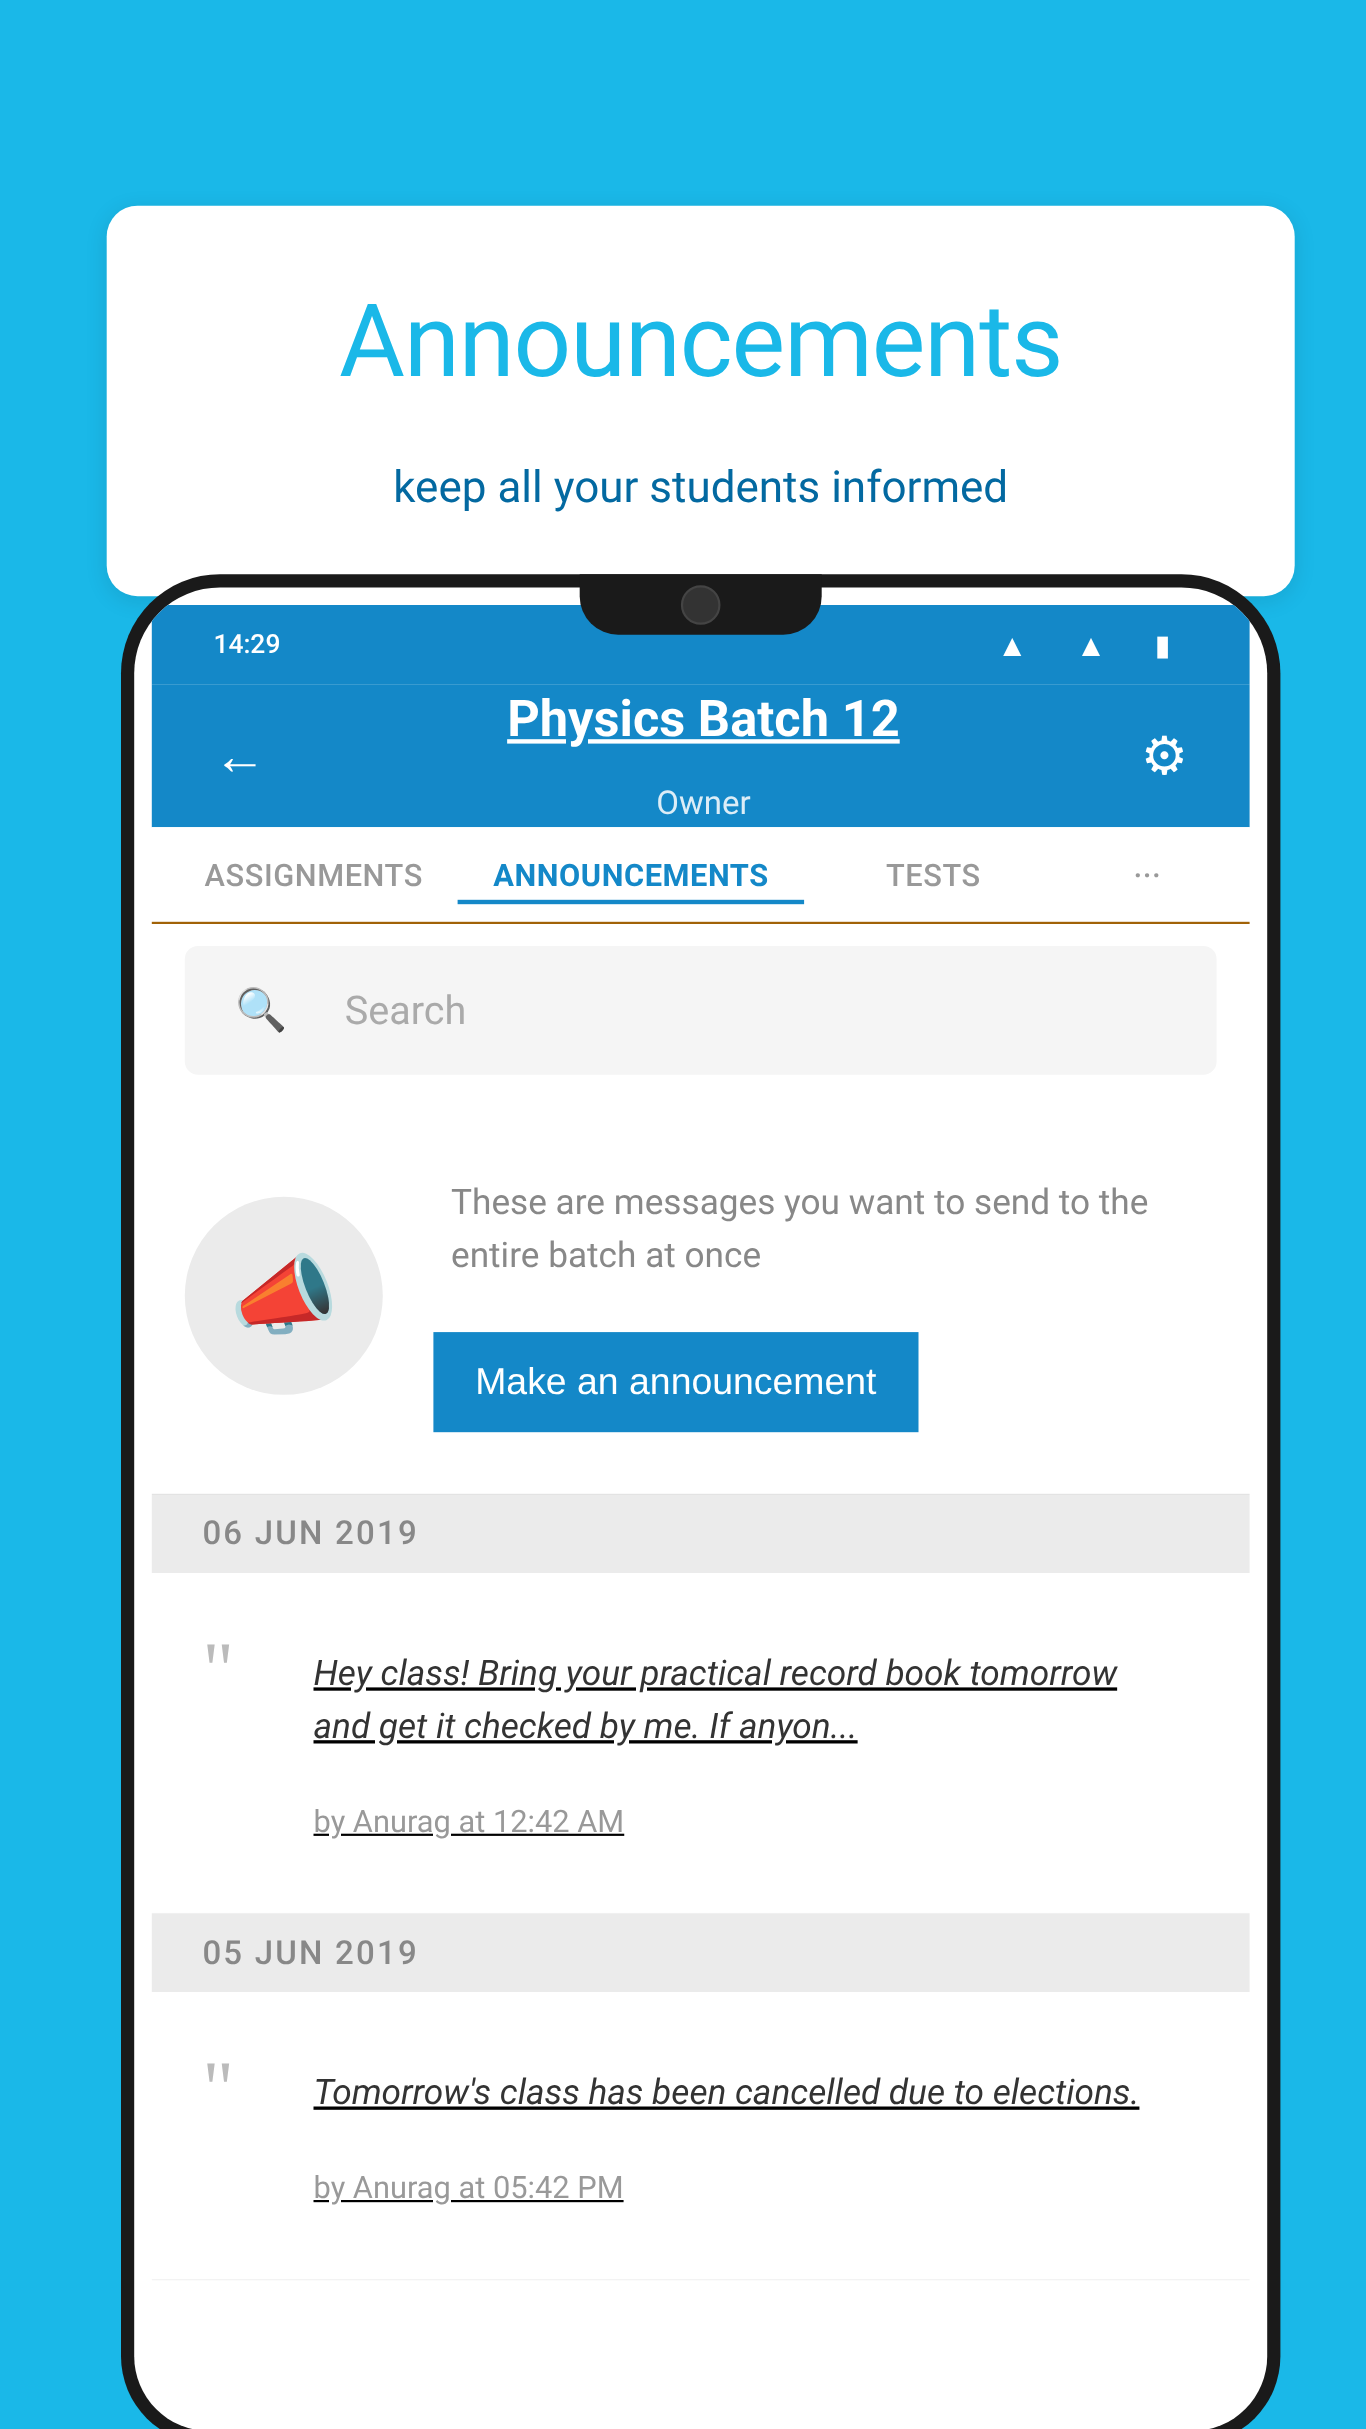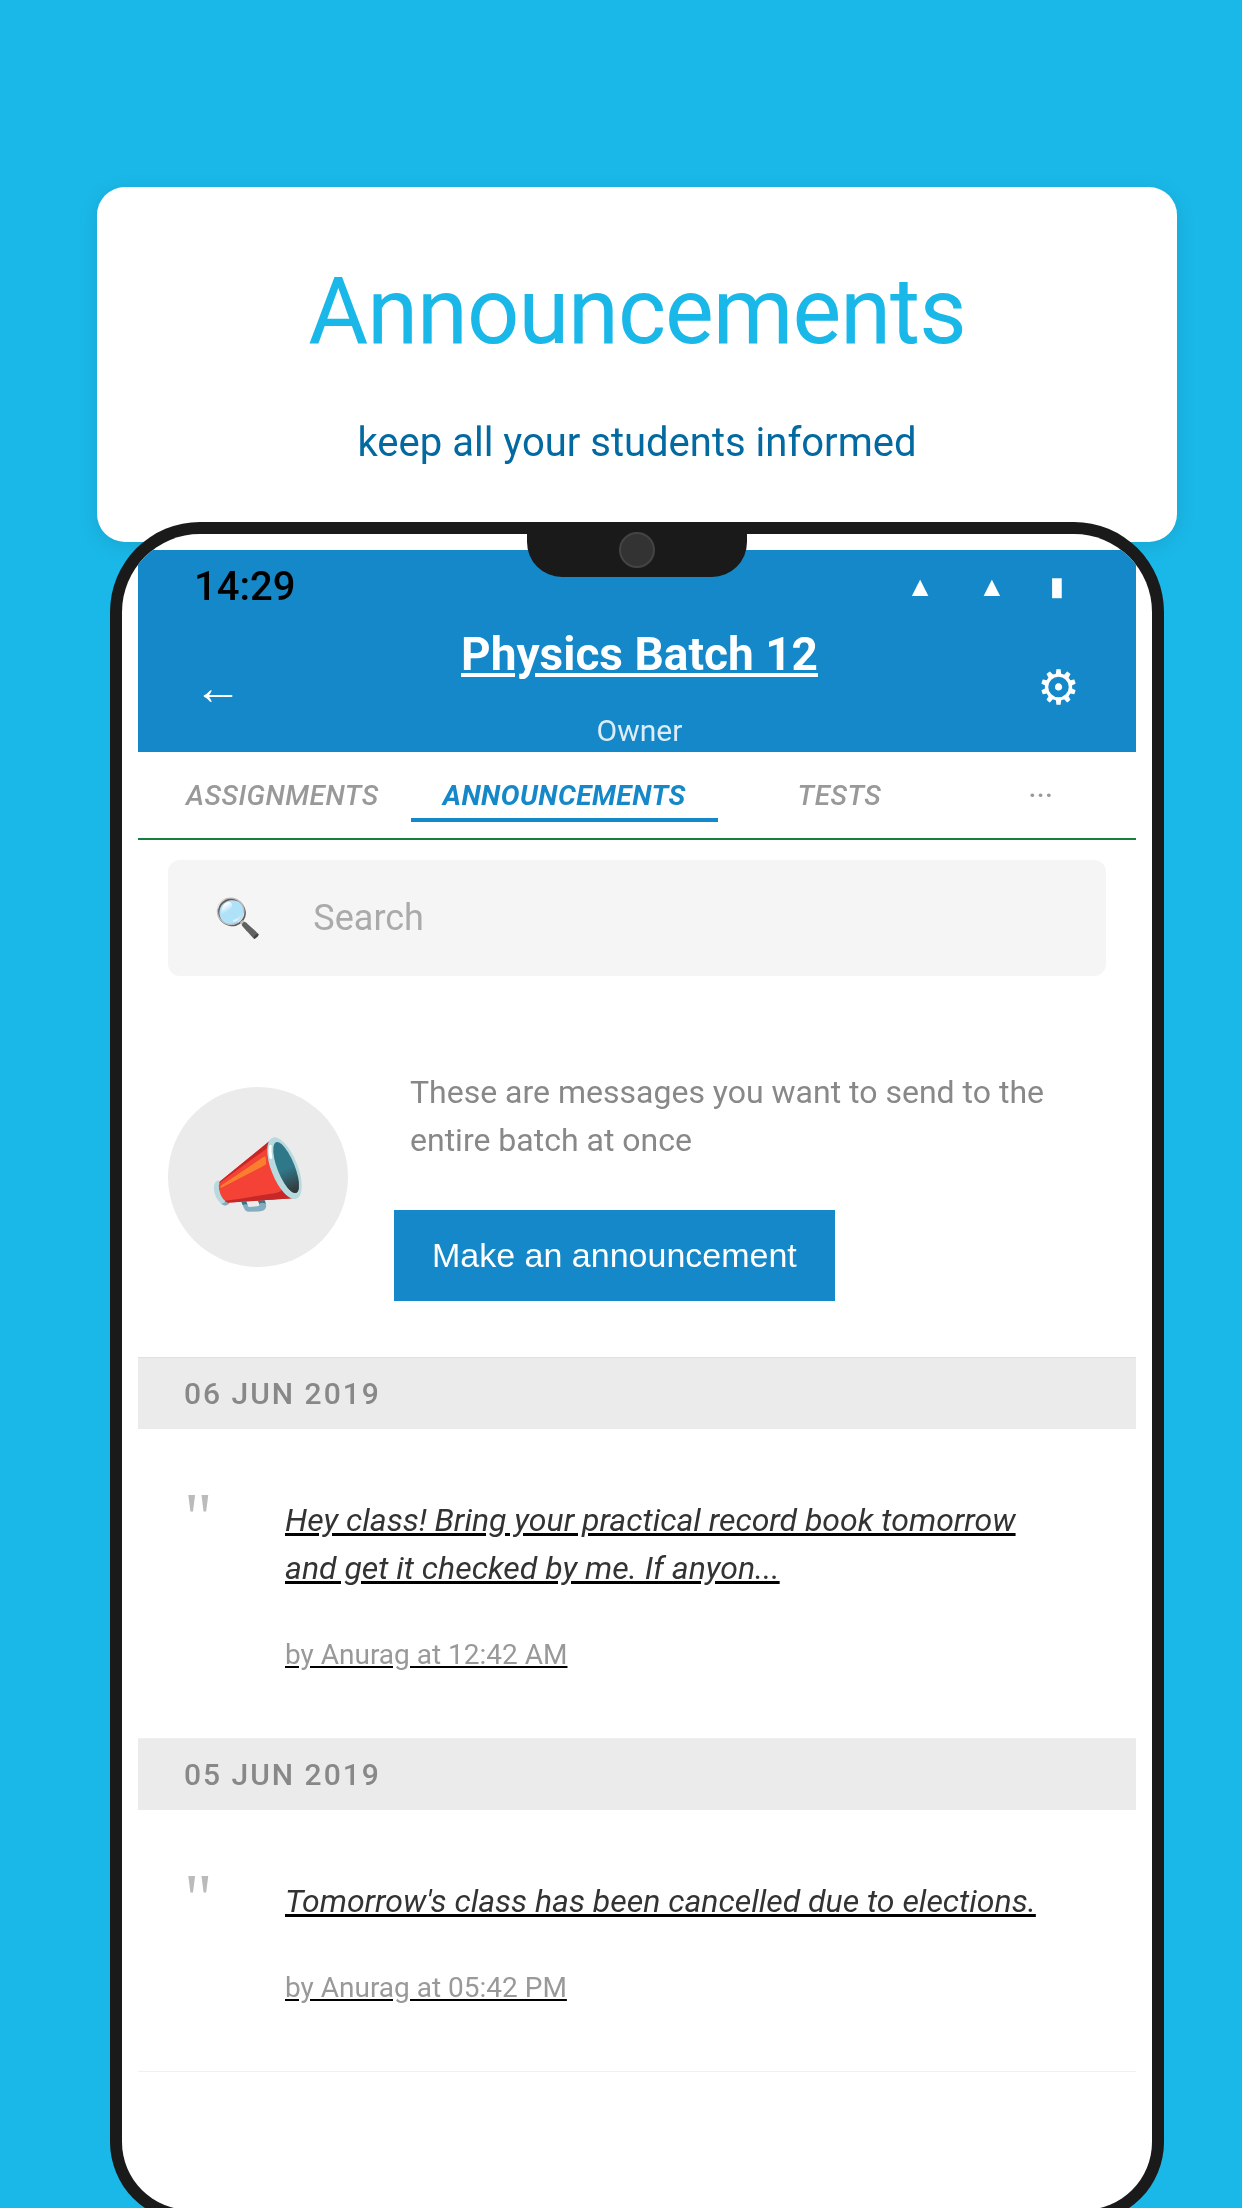--- a/index.html
+++ b/index.html
@@ -99,22 +99,22 @@
     
     .status-bar {
       background: #1488c8;
       height: 72px;
       display: flex;
       align-items: center;
       justify-content: space-between;
       padding: 0 40px;
     }
     .status-time {
-      color: #000000;
-      font-size: 40px;
+      color: #ffffff;
+      font-size: 24px;
       font-weight: 500;
     }
     .status-icons-right {
       display: flex;
       align-items: center;
       gap: 12px;
     }
 
     
     .app-header {
@@ -148,23 +148,22 @@
     .settings-icon {
       color: white;
       font-size: 48px;
       cursor: pointer;
     }
 
     
     .tabs-bar {
       background: white;
       display: flex;
-      border-bottom: 2px solid #15803d;
+      border-bottom: 2px solid #a16207;
       height: 88px;
-      font-style: italic;
     }
     .tab-item {
       flex: 1;
       display: flex;
       align-items: center;
       justify-content: center;
       font-size: 28px;
       font-weight: 500;
       color: #999;
       cursor: pointer;

